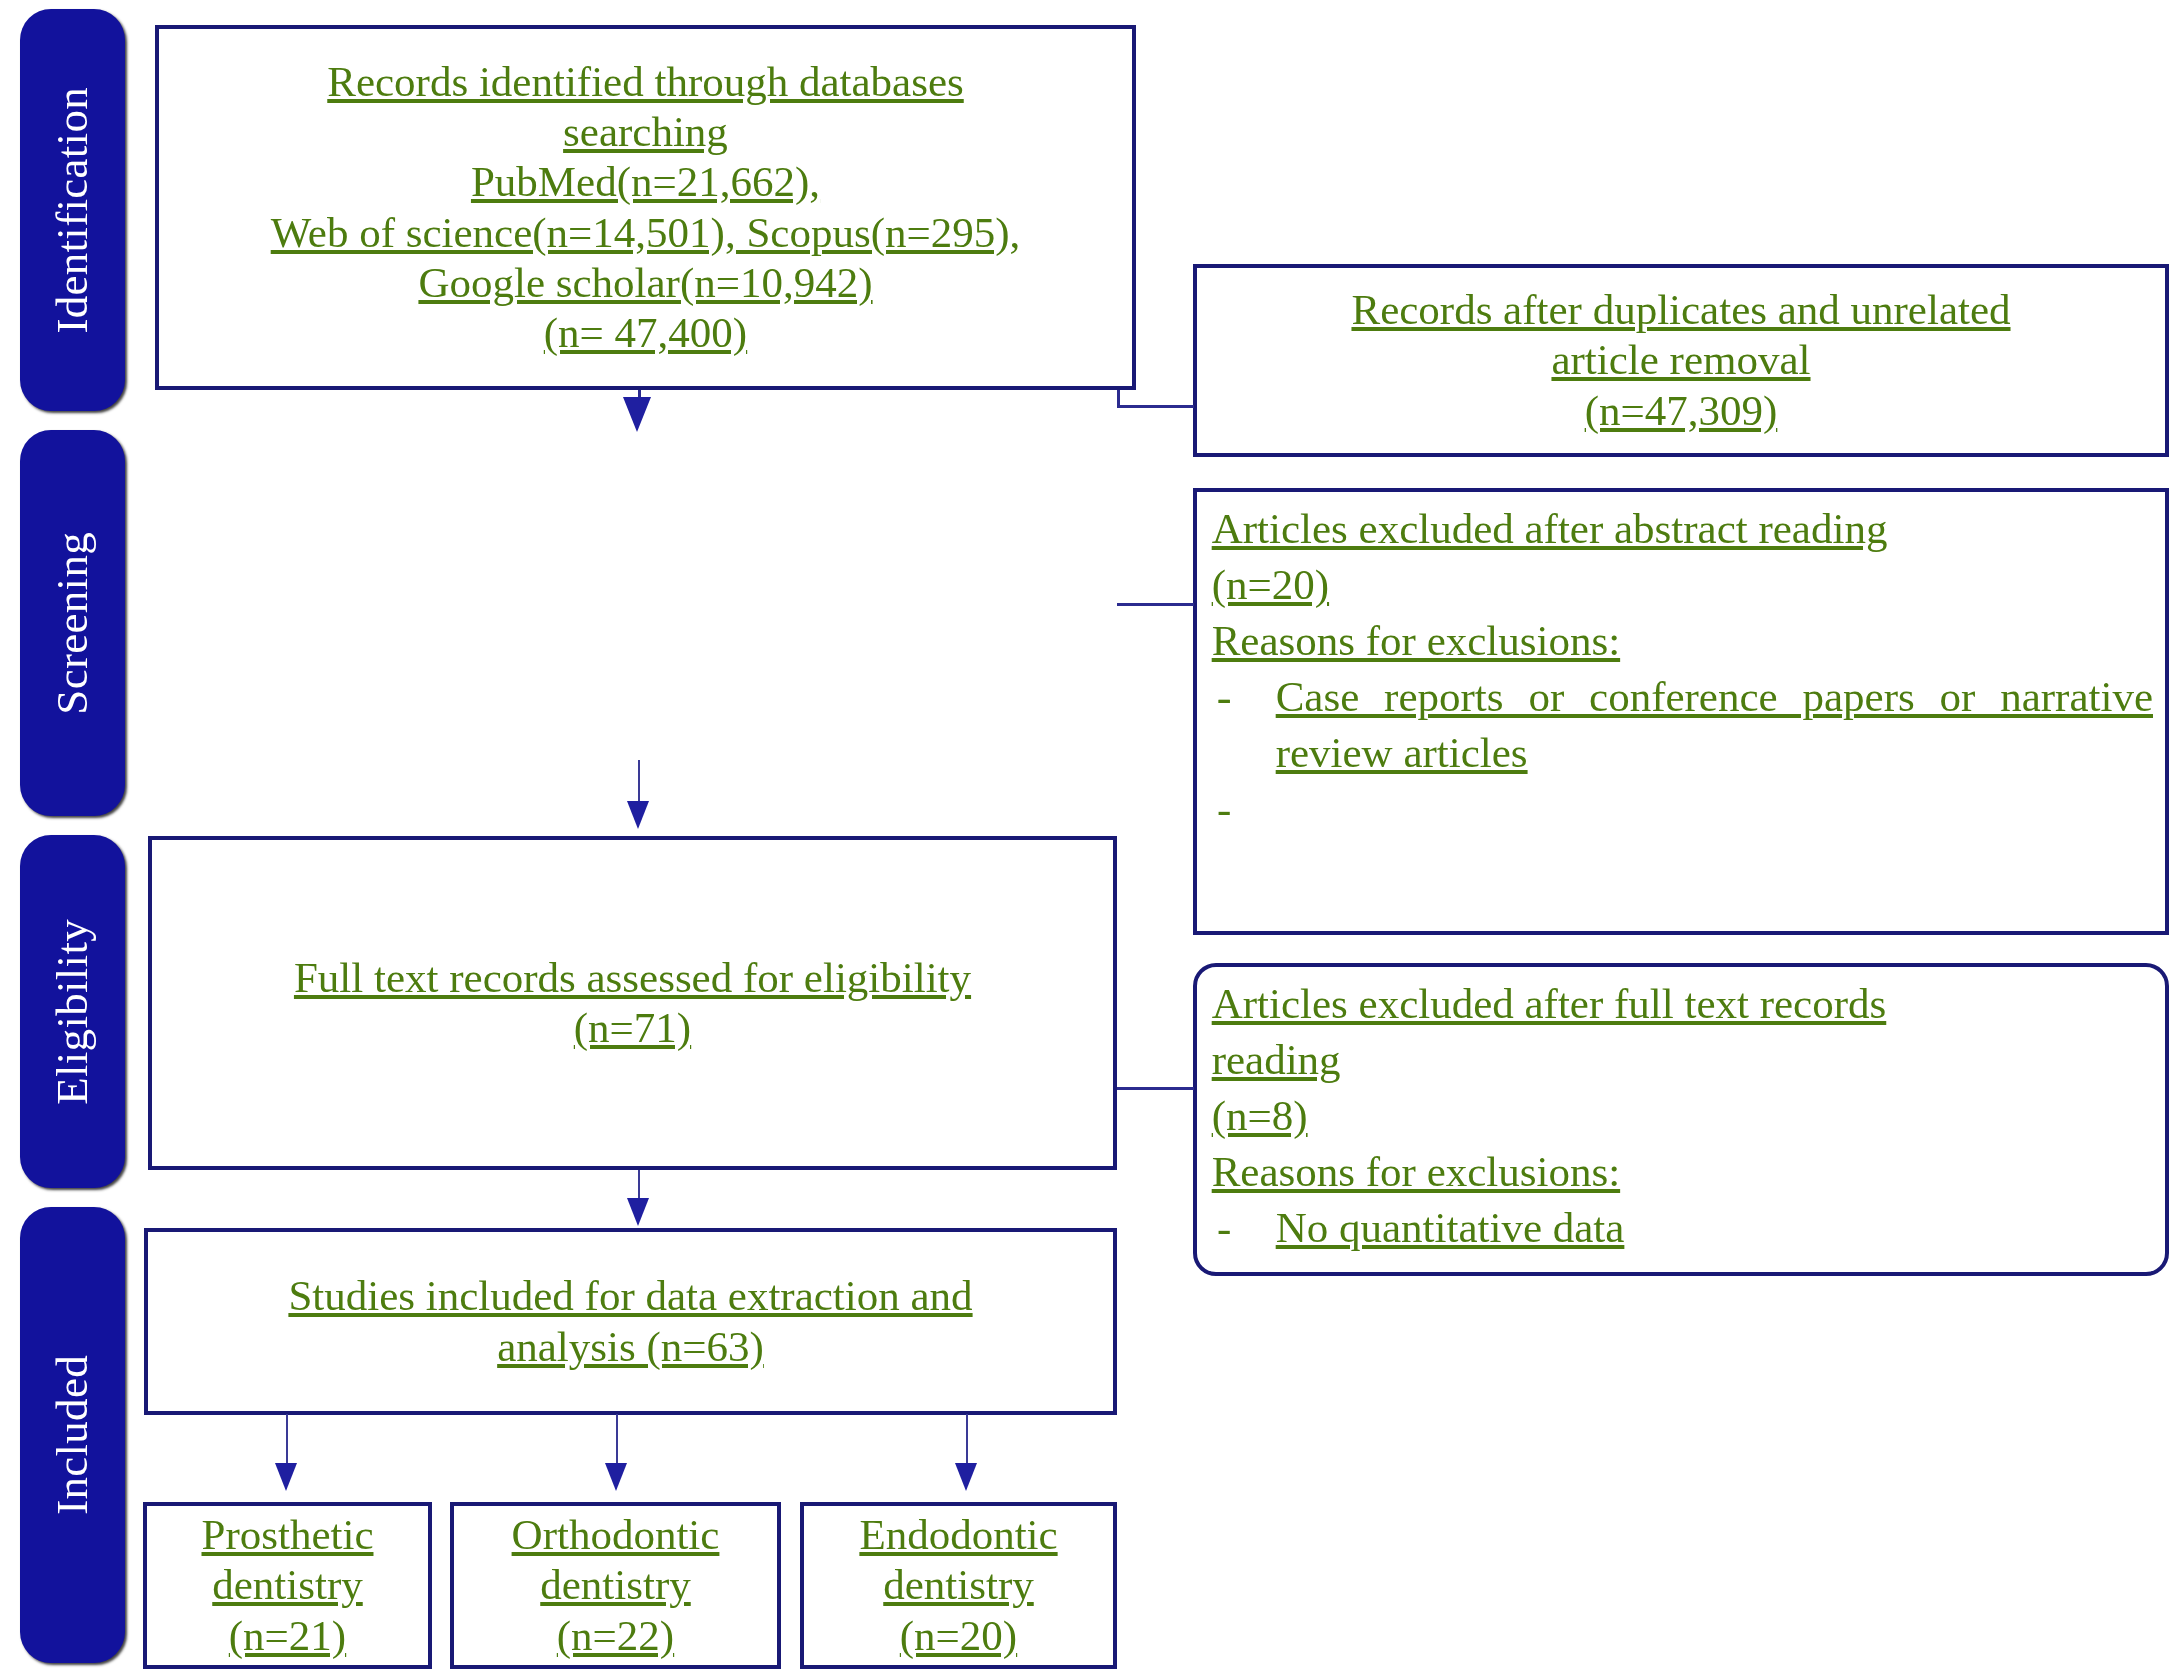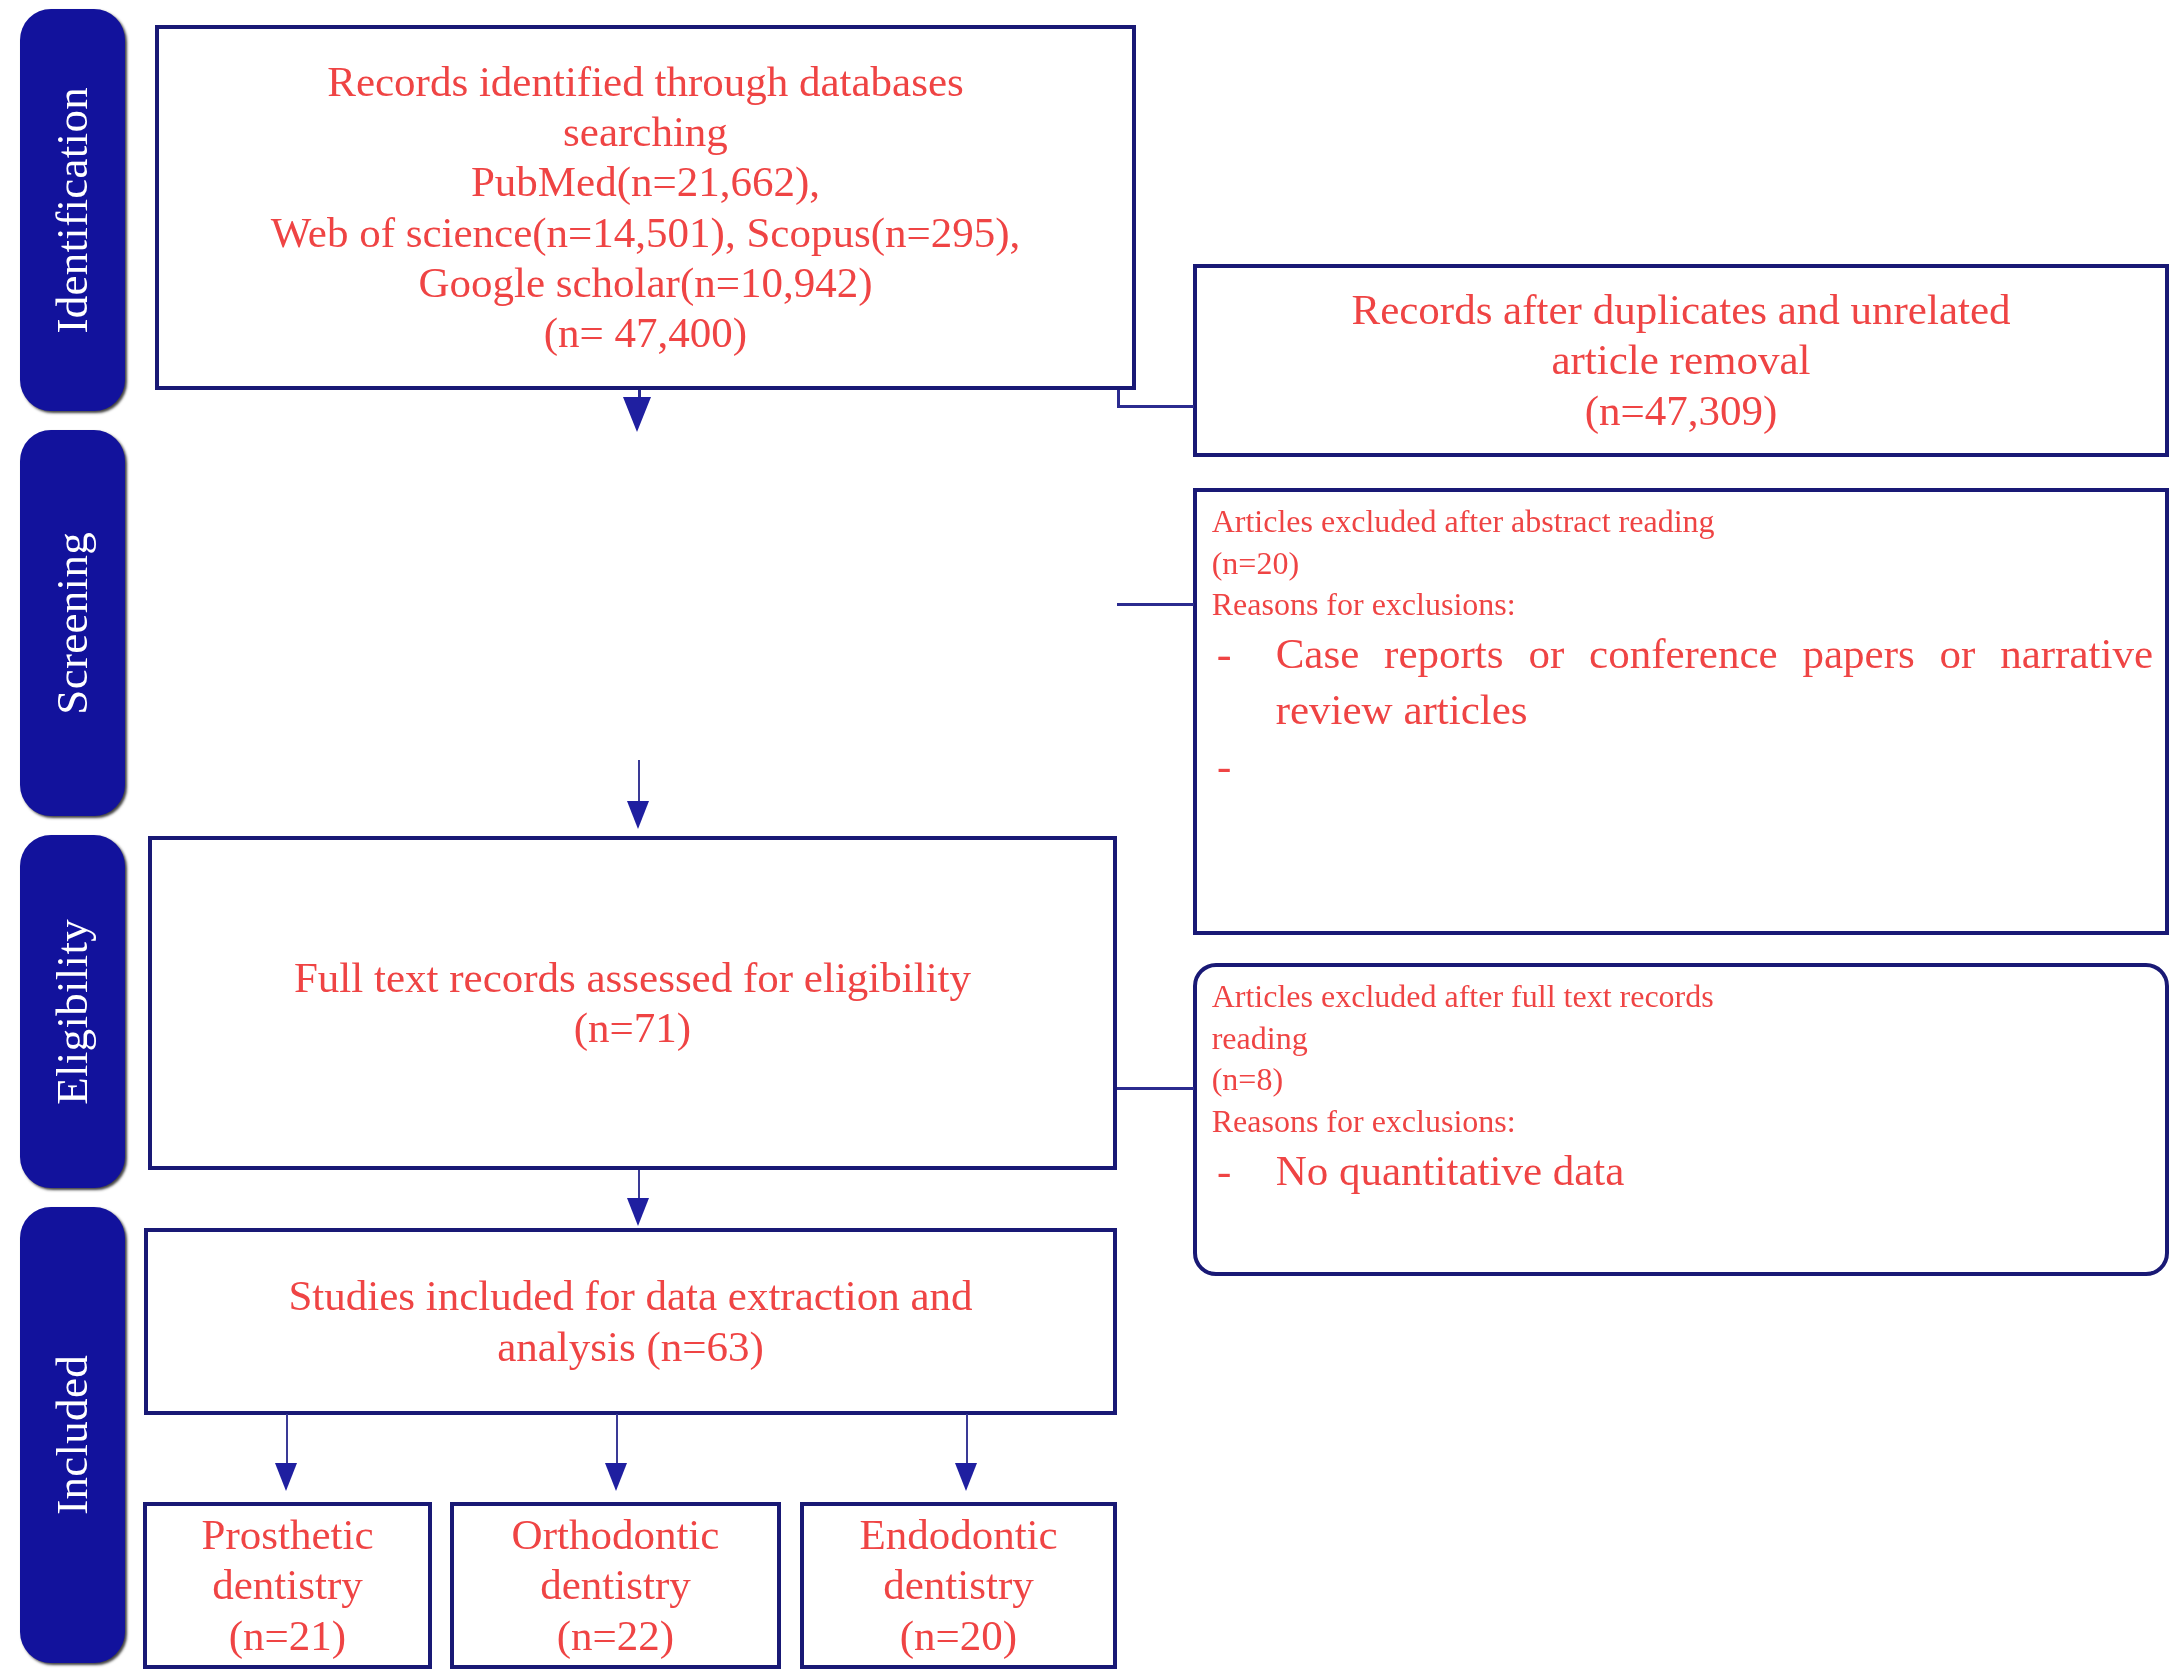--- a/index.html
+++ b/index.html
@@ -44,36 +44,37 @@
     background:#ffffff;
     box-sizing:border-box;
     display:flex;
     align-items:center;
     justify-content:center;
   }
   .box .box-text{
     font-size:43px;
     line-height:1.17;
     text-align:center;
-    color:#ef4444;
+    color:#4d7c0f;
     white-space:pre-line;
     padding:0 9.3px;
+    text-decoration:underline;
   }
   .box.left-text{
     align-items:flex-start;
     justify-content:flex-start;
   }
   .box.left-text .box-text{
     text-align:left;
     white-space:pre-line;
     padding:9.3px 12px 0 14.7px;
   }
 
   
-  .excl-head{ font-size:32px; line-height:1.30; }
+  .excl-head{ font-size:43px; line-height:1.30; }
   ul.reasons{
     list-style:none;
     margin:0;
     padding:0;
   }
   ul.reasons li{
     position:relative;
     font-size:43px;
     line-height:1.30;
     padding-left:64px;

